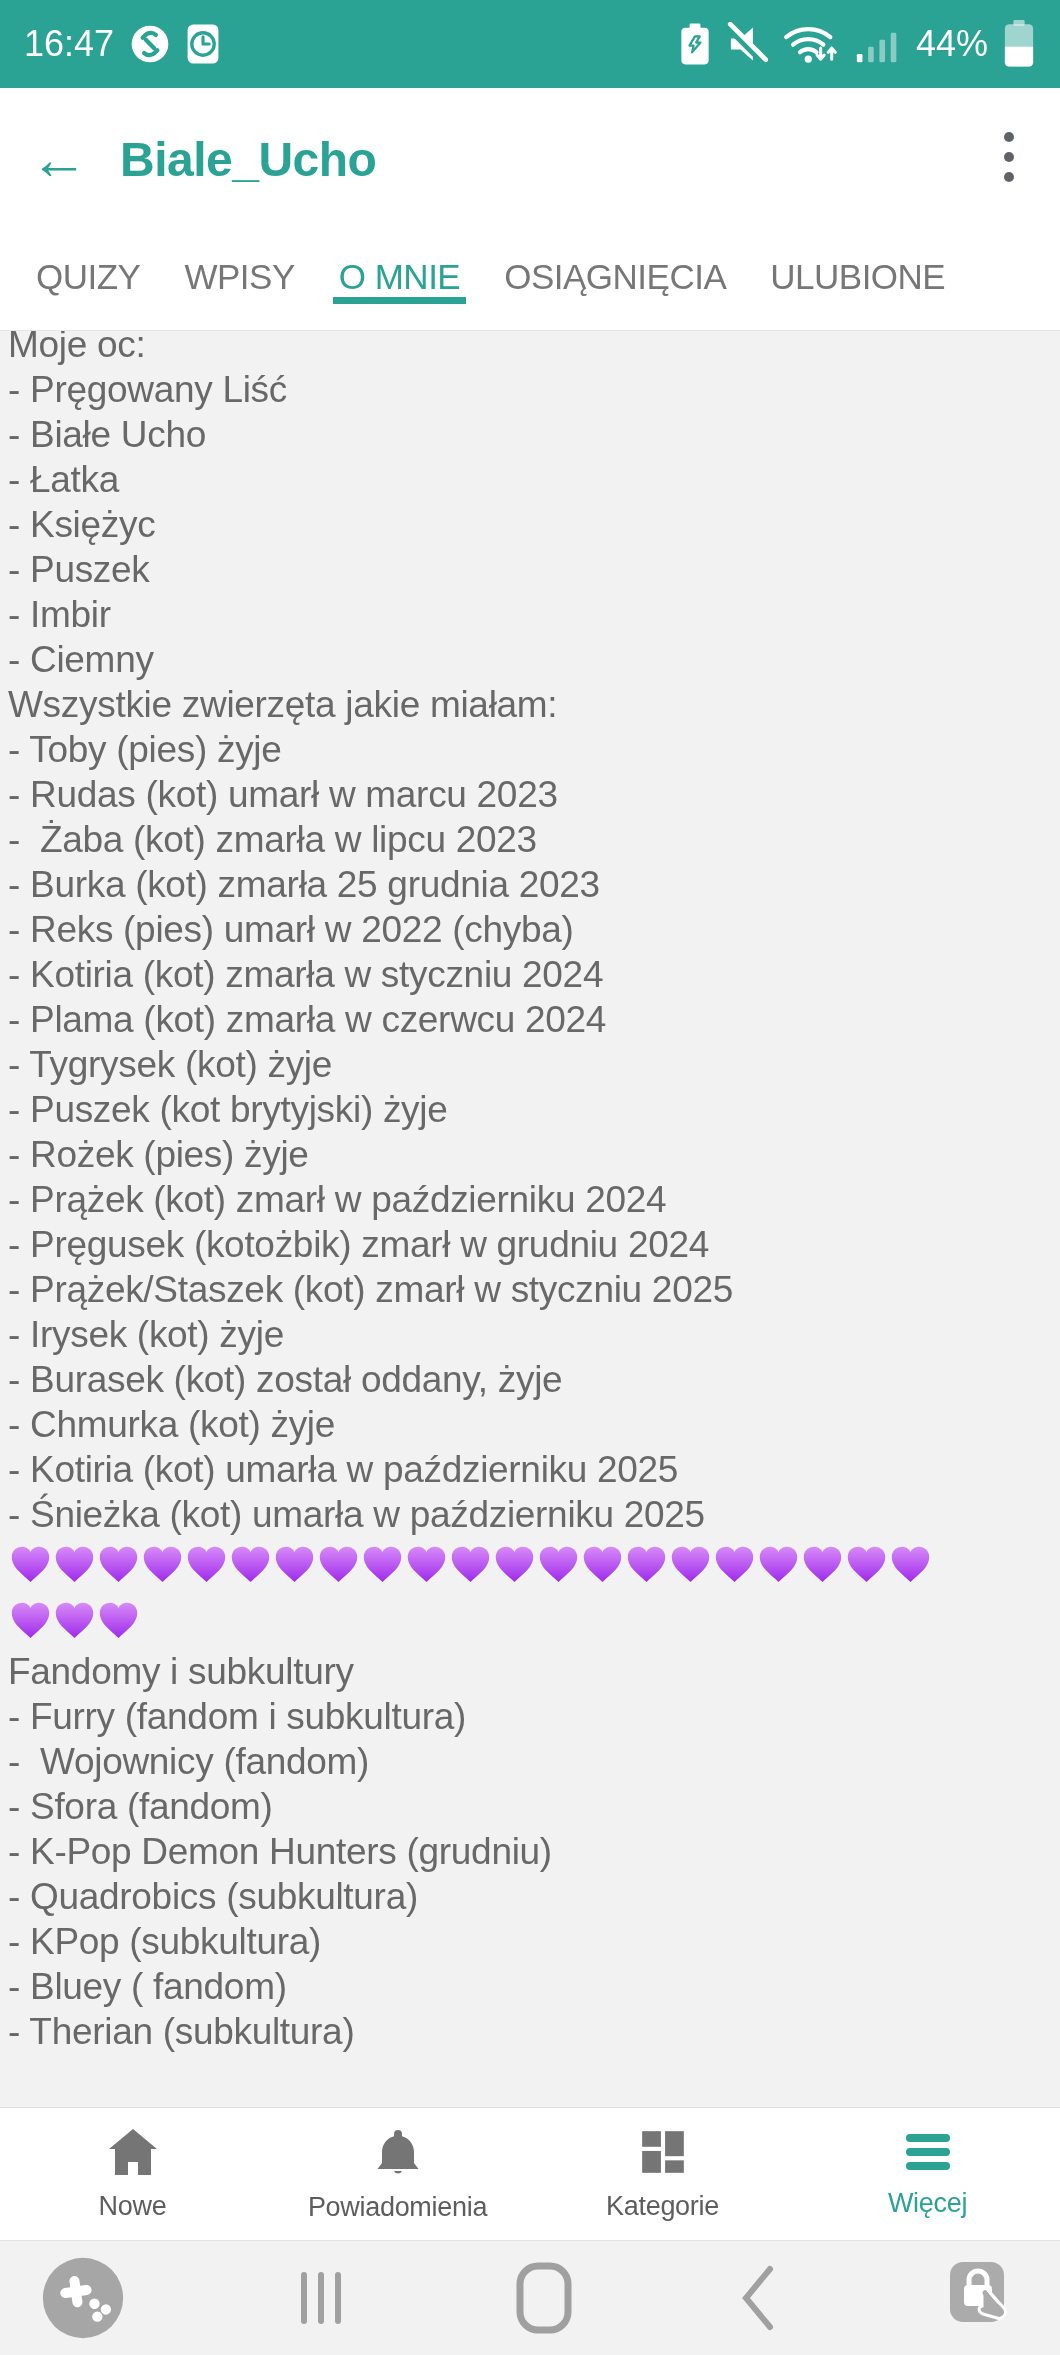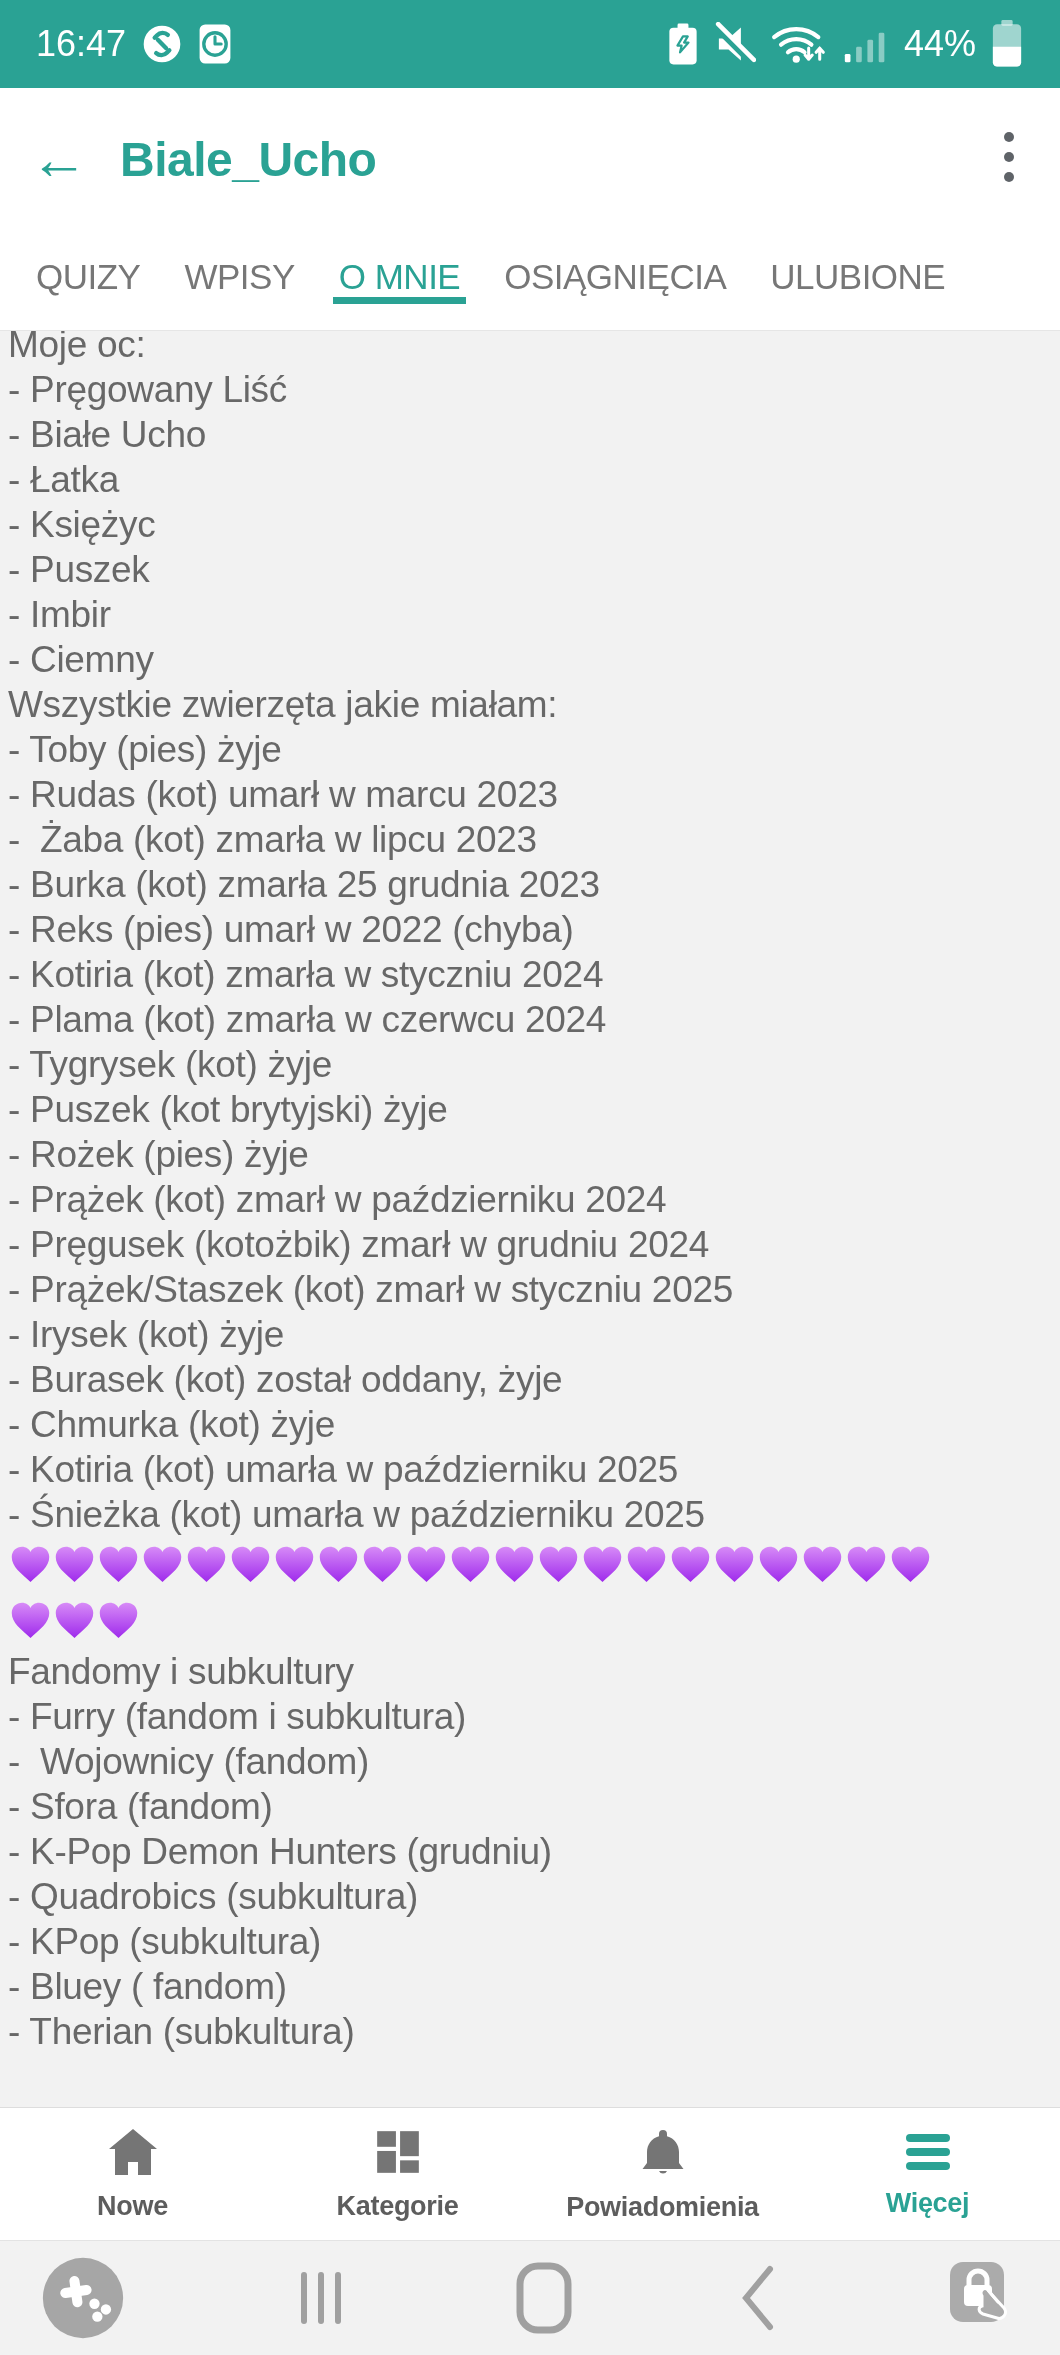--- a/index.html
+++ b/index.html
@@ -1,21 +1,21 @@
 <!DOCTYPE html>
 <html><head>
 <meta charset="utf-8">
 <style>
   html,body{margin:0;padding:0;width:1060px;height:2355px;overflow:hidden;
     font-family:"Liberation Sans",sans-serif;background:#fff;}
   .screen{width:1060px;height:2355px;display:flex;flex-direction:column;position:relative;}
 
   
   .status-bar{height:88px;background:#2aa294;color:#fff;display:flex;align-items:center;
-    padding:0 36px;box-sizing:border-box;flex:none;}
+    padding:0 24px;box-sizing:border-box;flex:none;}
   .sb-left{display:flex;align-items:center;gap:16px;}
   .sb-time{font-size:36px;letter-spacing:0;}
   .sb-right{margin-left:auto;display:flex;align-items:center;gap:14px;}
   .sb-pct{font-size:36px;}
   .sb-ico{display:flex;align-items:center;}
 
   
   .app-header{height:142px;background:#fff;display:flex;align-items:center;
     padding:0 30px;box-sizing:border-box;flex:none;}
   .back-btn{width:90px;font-size:58px;color:#2aa294;line-height:1;cursor:pointer;}
@@ -33,21 +33,21 @@
   .content{flex:1;background:#f2f2f2;overflow:hidden;padding:0 8px;box-sizing:border-box;
     border-top:1px solid #e6e6e6;}
   .content-lines{margin-top:-9px;}
   .pline{font-size:37px;line-height:45px;color:#686868;letter-spacing:-0.3px;white-space:pre-wrap;}
   .hearts-row{line-height:56px;height:56px;display:flex;align-items:center;}
   .hearts-row svg{flex:none;margin-right:-1px;}
 
   
   .bottom-nav{height:132px;background:#fff;border-top:1px solid #ddd;display:flex;flex:none;}
   .bn-item{flex:1;display:flex;flex-direction:column;align-items:center;justify-content:center;
-    gap:10px;cursor:pointer;font-weight:bold;}
+    gap:10px;cursor:pointer;}
   .bn-label{font-size:27px;color:#5d5d5d;letter-spacing:-0.3px;}
   .bn-item.active .bn-label{color:#2aa294;}
 
   
   .system-nav{height:115px;background:#f2f2f2;border-top:1px solid #e3e3e3;display:flex;
     align-items:center;justify-content:space-between;padding:0 40px;box-sizing:border-box;flex:none;}
   .sn-btn{display:flex;align-items:center;justify-content:center;cursor:pointer;}
 </style>
 </head>
 <body>
@@ -264,35 +264,35 @@
   </div>
 
   <div class="bottom-nav" id="bottom-nav">
       <div class="bn-item">
         <span><svg width="56" height="50" viewBox="0 0 56 50">
             <path d="M28 2L52 22h-6v26H33V35H23v13H10V22H4Z" fill="#757575"></path>
           </svg></span>
         <span class="bn-label">Nowe</span>
       </div>
       <div class="bn-item">
+        <span><svg width="50" height="52" viewBox="0 0 48 52">
+            <path d="M24 4a4 4 0 0 1 4 4v2.2c7.6 1.9 12 8.6 12 15.8v11l4.5 6H3.5L8 37V26C8 18.8 12.4 12.1 20 10.2V8a4 4 0 0 1 4-4z" fill="#757575"></path>
+            <path d="M20 45a4.4 4.4 0 0 0 8 0z" fill="#757575"></path>
+          </svg></span>
+        <span class="bn-label">Powiadomienia</span>
+      </div>
+      <div class="bn-item">
         <span><svg width="52" height="50" viewBox="0 0 48 48">
             <rect x="4" y="4" width="18" height="15" fill="#757575"></rect>
             <rect x="26" y="4" width="18" height="24" fill="#757575"></rect>
             <rect x="4" y="23" width="18" height="21" fill="#757575"></rect>
             <rect x="26" y="32" width="18" height="12" fill="#757575"></rect>
           </svg></span>
         <span class="bn-label">Kategorie</span>
       </div>
-      <div class="bn-item">
-        <span><svg width="50" height="52" viewBox="0 0 48 52">
-            <path d="M24 4a4 4 0 0 1 4 4v2.2c7.6 1.9 12 8.6 12 15.8v11l4.5 6H3.5L8 37V26C8 18.8 12.4 12.1 20 10.2V8a4 4 0 0 1 4-4z" fill="#757575"></path>
-            <path d="M20 45a4.4 4.4 0 0 0 8 0z" fill="#757575"></path>
-          </svg></span>
-        <span class="bn-label">Powiadomienia</span>
-      </div>
       <div class="bn-item active">
         <span><svg width="56" height="44" viewBox="0 0 56 44">
             <rect x="6" y="4" width="44" height="8" rx="4" fill="#2aa294"></rect>
             <rect x="6" y="18" width="44" height="8" rx="4" fill="#2aa294"></rect>
             <rect x="6" y="32" width="44" height="8" rx="4" fill="#2aa294"></rect>
           </svg></span>
         <span class="bn-label">Więcej</span>
       </div>
     </div>
 

